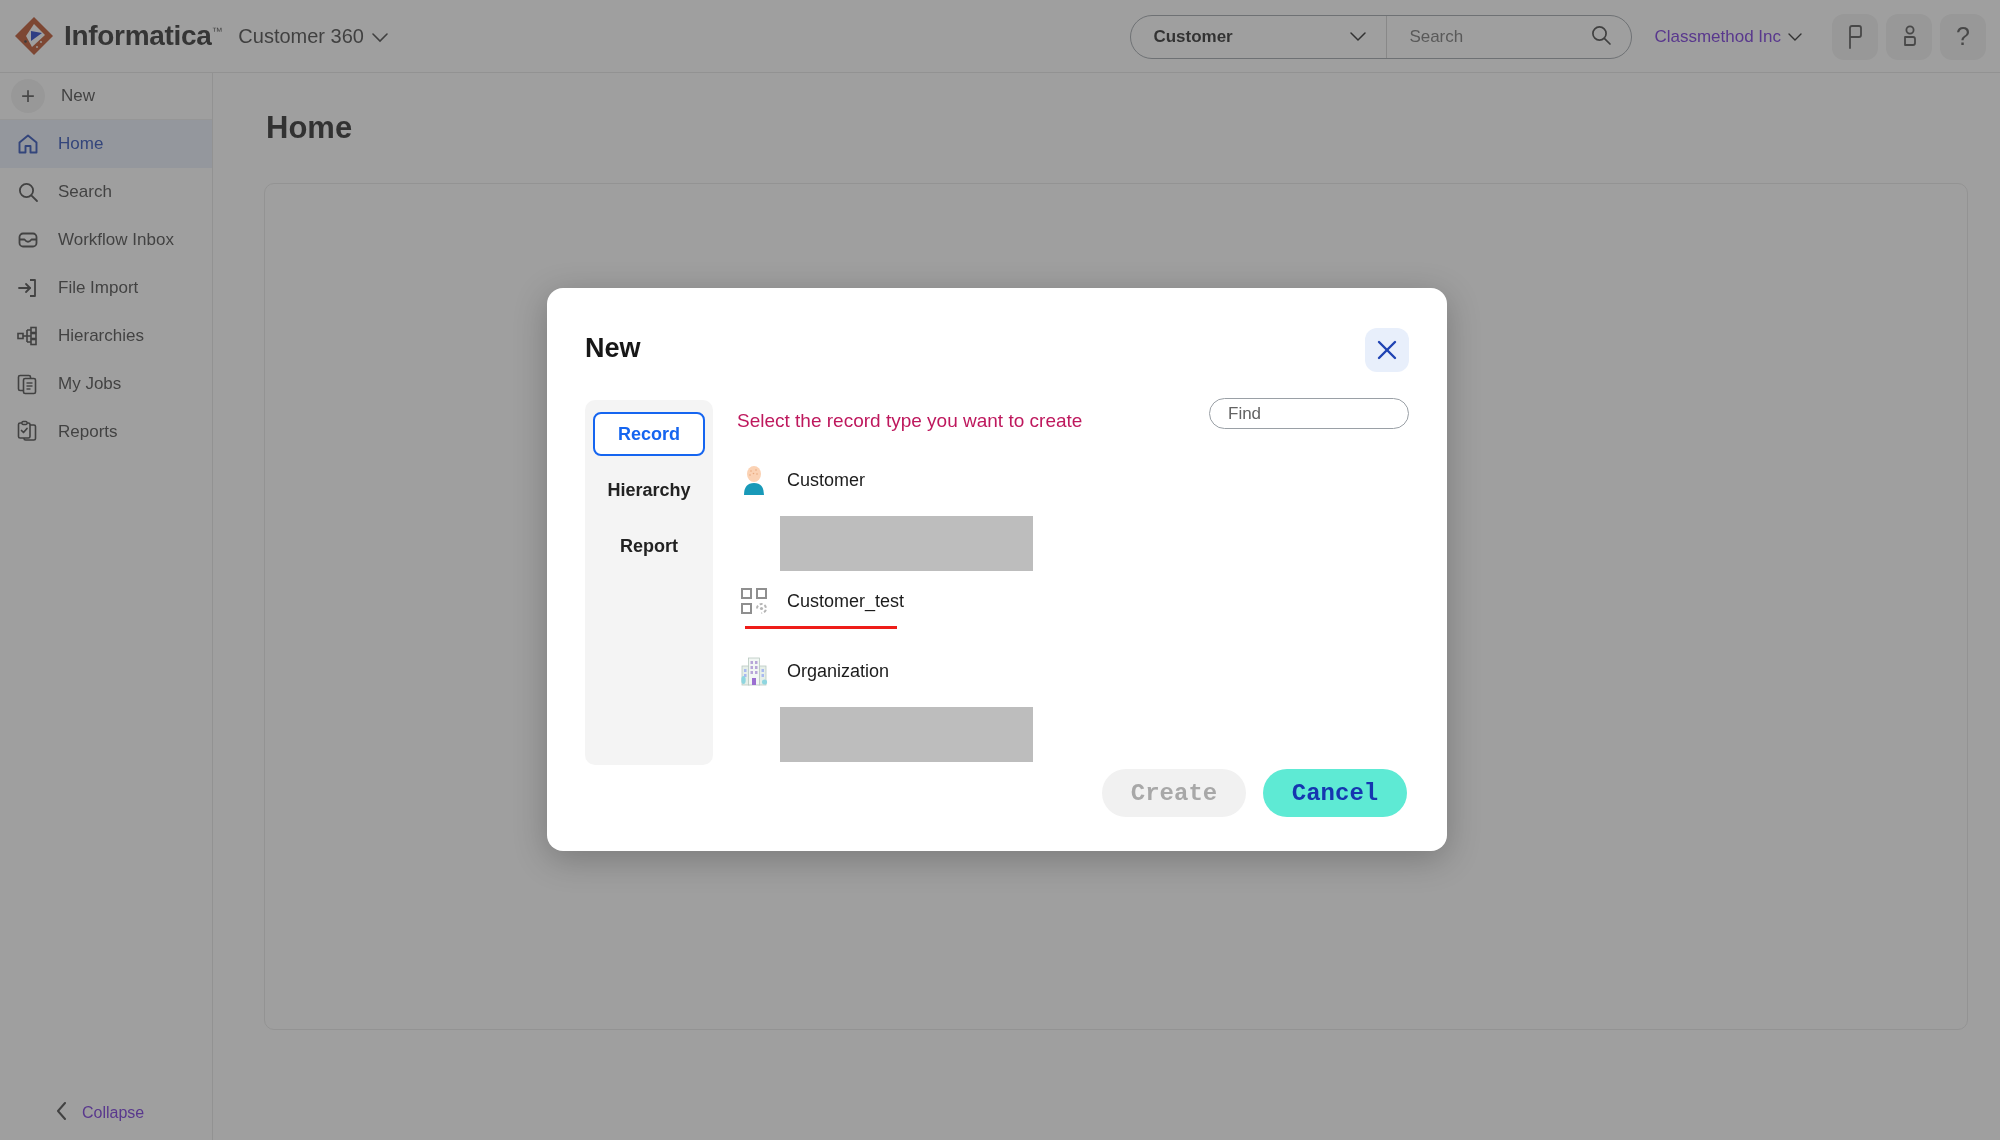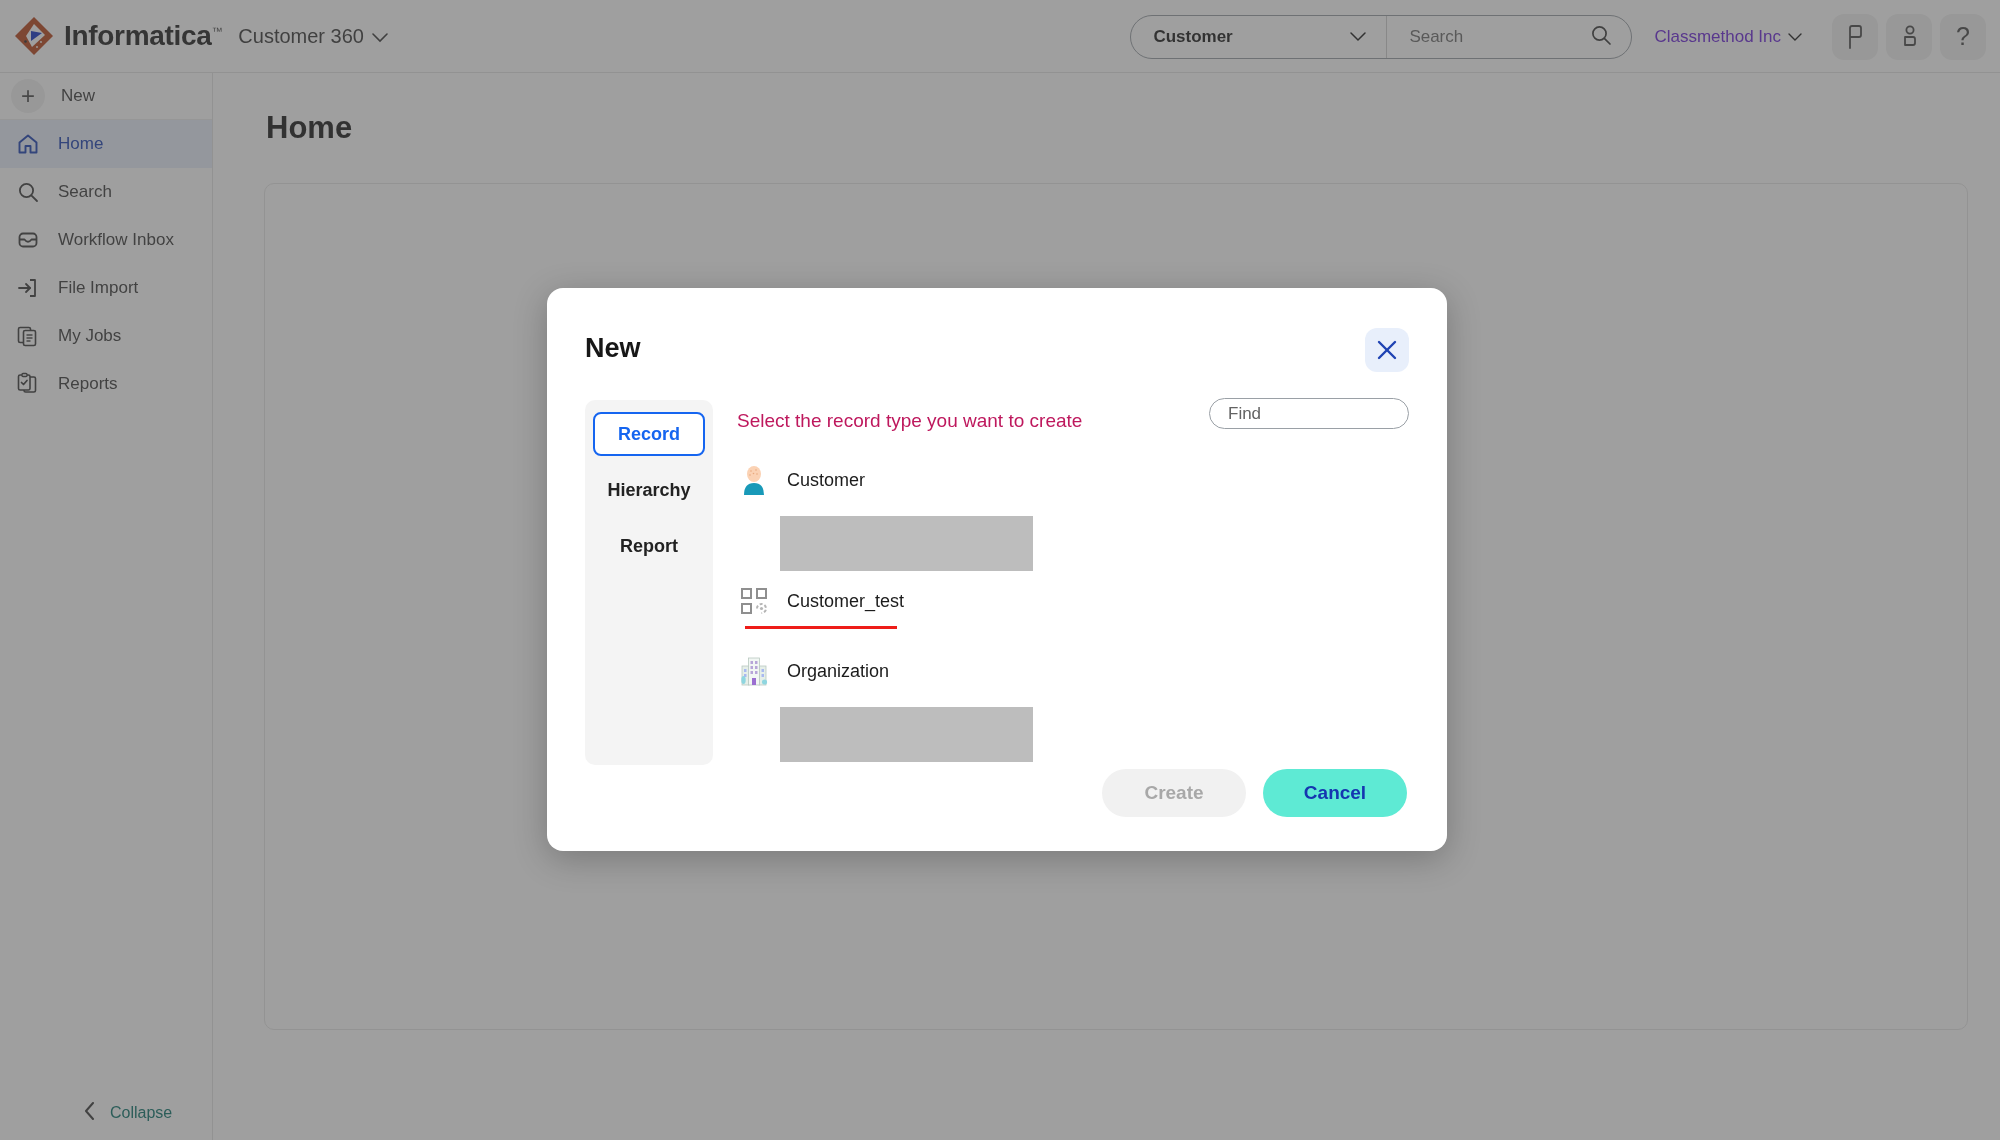--- a/index.html
+++ b/index.html
@@ -92,22 +92,22 @@
     display: flex; align-items: center; justify-content: center; font-size: 24px; color: #4a4a4a;
     margin-left: -3px;
   }
   .side-item.active {
     background: #e8effb; color: #1f43b3; font-weight: normal;
   }
   .side-item.active .sico { color: #1f43b3; }
   .side-item.active span { color: #1f43b3; }
   .collapse {
     position: absolute; bottom: 16px; left: 0; width: 213px;
-    display: flex; align-items: center; gap: 14px; padding-left: 84px;
-    font-size: 16px; color: #0f766e; cursor: pointer;
+    display: flex; align-items: center; gap: 14px; padding-left: 56px;
+    font-size: 16px; color: #6d28d9; cursor: pointer;
   }
 
   
   .main {
     position: absolute; left: 213px; top: 73px;
     width: 1787px; height: 1067px; background: #fff;
   }
   .page-title {
     position: absolute; left: 53px; top: 37px;
     font-size: 31px; font-weight: bold; color: #1c1c1c;
@@ -193,22 +193,22 @@
     width: 152px; height: 3px; background: #ee1c18;
   }
   .skeleton { height: 55px; width: 253px; background: #bdbdbd; margin: 12px 0 6px 43px; }
 
   .modal-footer {
     position: absolute; left: 0; bottom: 34px; width: 900px;
     display: flex; justify-content: flex-end; gap: 17px; padding-right: 40px;
   }
   .btn {
     height: 48px; min-width: 144px; border-radius: 24px; border: none;
-    font-size: 19px; font-weight: bold; cursor: pointer;
-    font-family: Liberation Sans, sans-serif;
+    font-size: 24px; font-weight: bold; cursor: pointer;
+    font-family: Liberation Mono, monospace;
   }
   .btn-disabled { background: #f1f1f1; color: #a8a8a8; cursor: default; }
   .btn-secondary { background: #5eead4; color: #1536b0; }
 </style>
 </head>
 <body>
 
 <div id="app">
 
   <div class="header">
@@ -322,20 +322,32 @@
       <span class="sico">
         <svg width="24" height="24" viewBox="0 0 24 24">
           <path d="M14 4 L19 4 L19 20 L14 20" stroke="currentColor" stroke-width="1.8" fill="none" stroke-linejoin="round"></path>
           <line x1="3" y1="12" x2="14" y2="12" stroke="currentColor" stroke-width="1.8" stroke-linecap="round"></line>
           <path d="M10 8 L14 12 L10 16" stroke="currentColor" stroke-width="1.8" fill="none" stroke-linecap="round" stroke-linejoin="round"></path>
         </svg>
       </span>
       <span>File Import</span>
     </div>
 
+    <div class="side-item">
+      <span class="sico">
+        <svg width="24" height="24" viewBox="0 0 24 24">
+          <rect x="2" y="9.5" width="5" height="5" stroke="currentColor" stroke-width="1.6" fill="none"></rect>
+          <rect x="15" y="3.5" width="5" height="5" stroke="currentColor" stroke-width="1.6" fill="none"></rect>
+          <rect x="15" y="9.5" width="5" height="5" stroke="currentColor" stroke-width="1.6" fill="none"></rect>
+          <rect x="15" y="15.5" width="5" height="5" stroke="currentColor" stroke-width="1.6" fill="none"></rect>
+          <path d="M7 12 L11 12 M11 6 L11 18 M11 6 L15 6 M11 12 L15 12 M11 18 L15 18" stroke="currentColor" stroke-width="1.6" fill="none"></path>
+        </svg>
+      </span>
+      <span>Hierarchies</span>
+    </div>
 
     <div class="side-item">
       <span class="sico">
         <svg width="24" height="24" viewBox="0 0 24 24">
           <rect x="2.5" y="3.5" width="12" height="15" rx="1.6" stroke="currentColor" stroke-width="1.6" fill="none"></rect>
           <rect x="7.5" y="6.5" width="12" height="15" rx="1.6" stroke="currentColor" stroke-width="1.6" fill="#ffffff"></rect>
           <line x1="10.5" y1="11" x2="16.5" y2="11" stroke="currentColor" stroke-width="1.4"></line>
           <line x1="10.5" y1="14" x2="16.5" y2="14" stroke="currentColor" stroke-width="1.4"></line>
           <line x1="10.5" y1="17" x2="14.5" y2="17" stroke="currentColor" stroke-width="1.4"></line>
         </svg>

